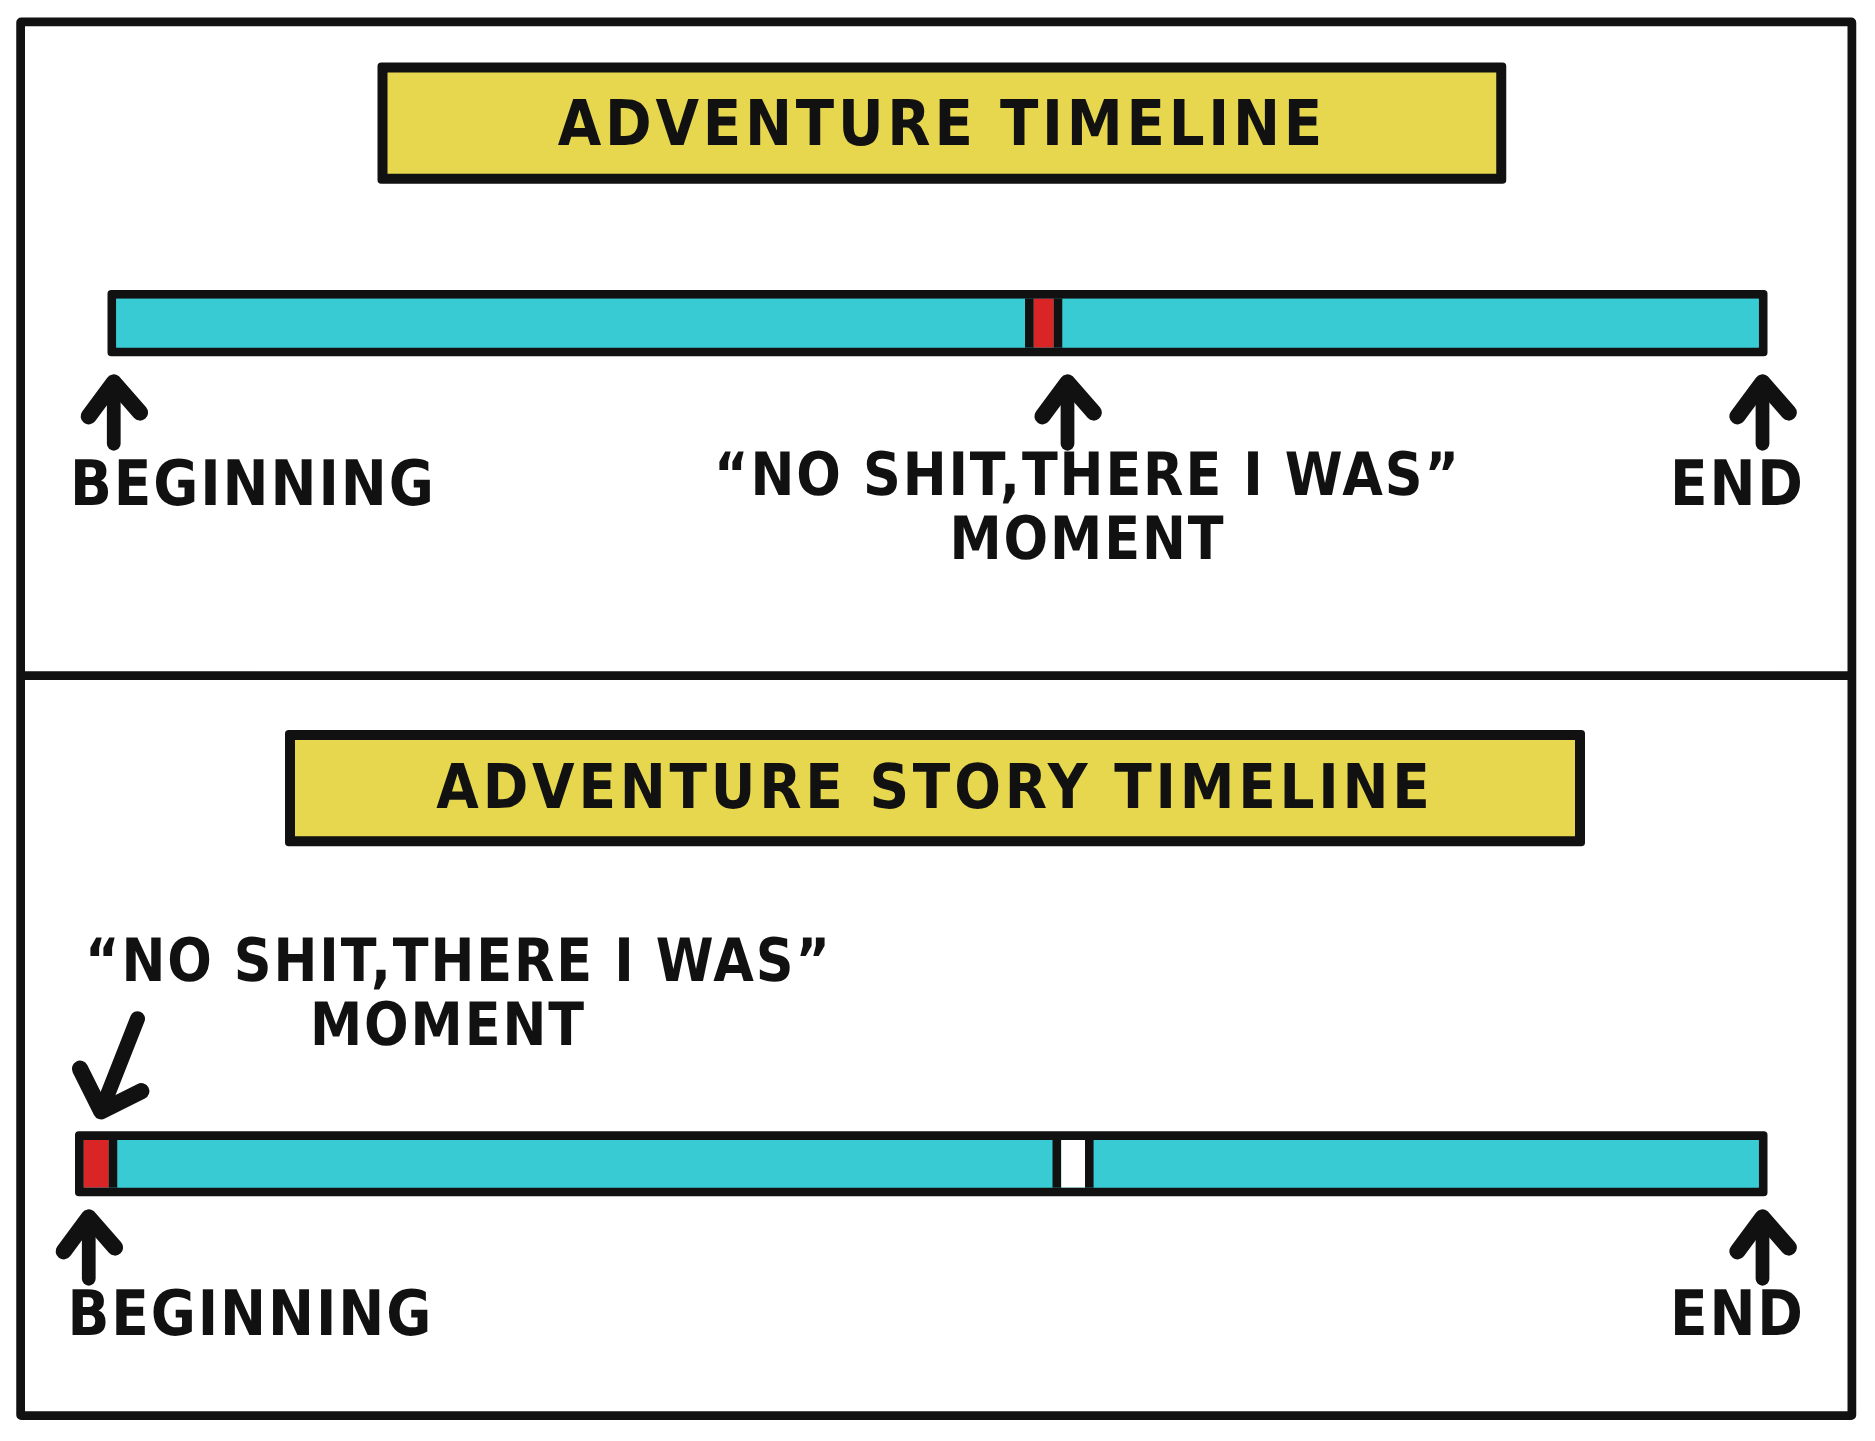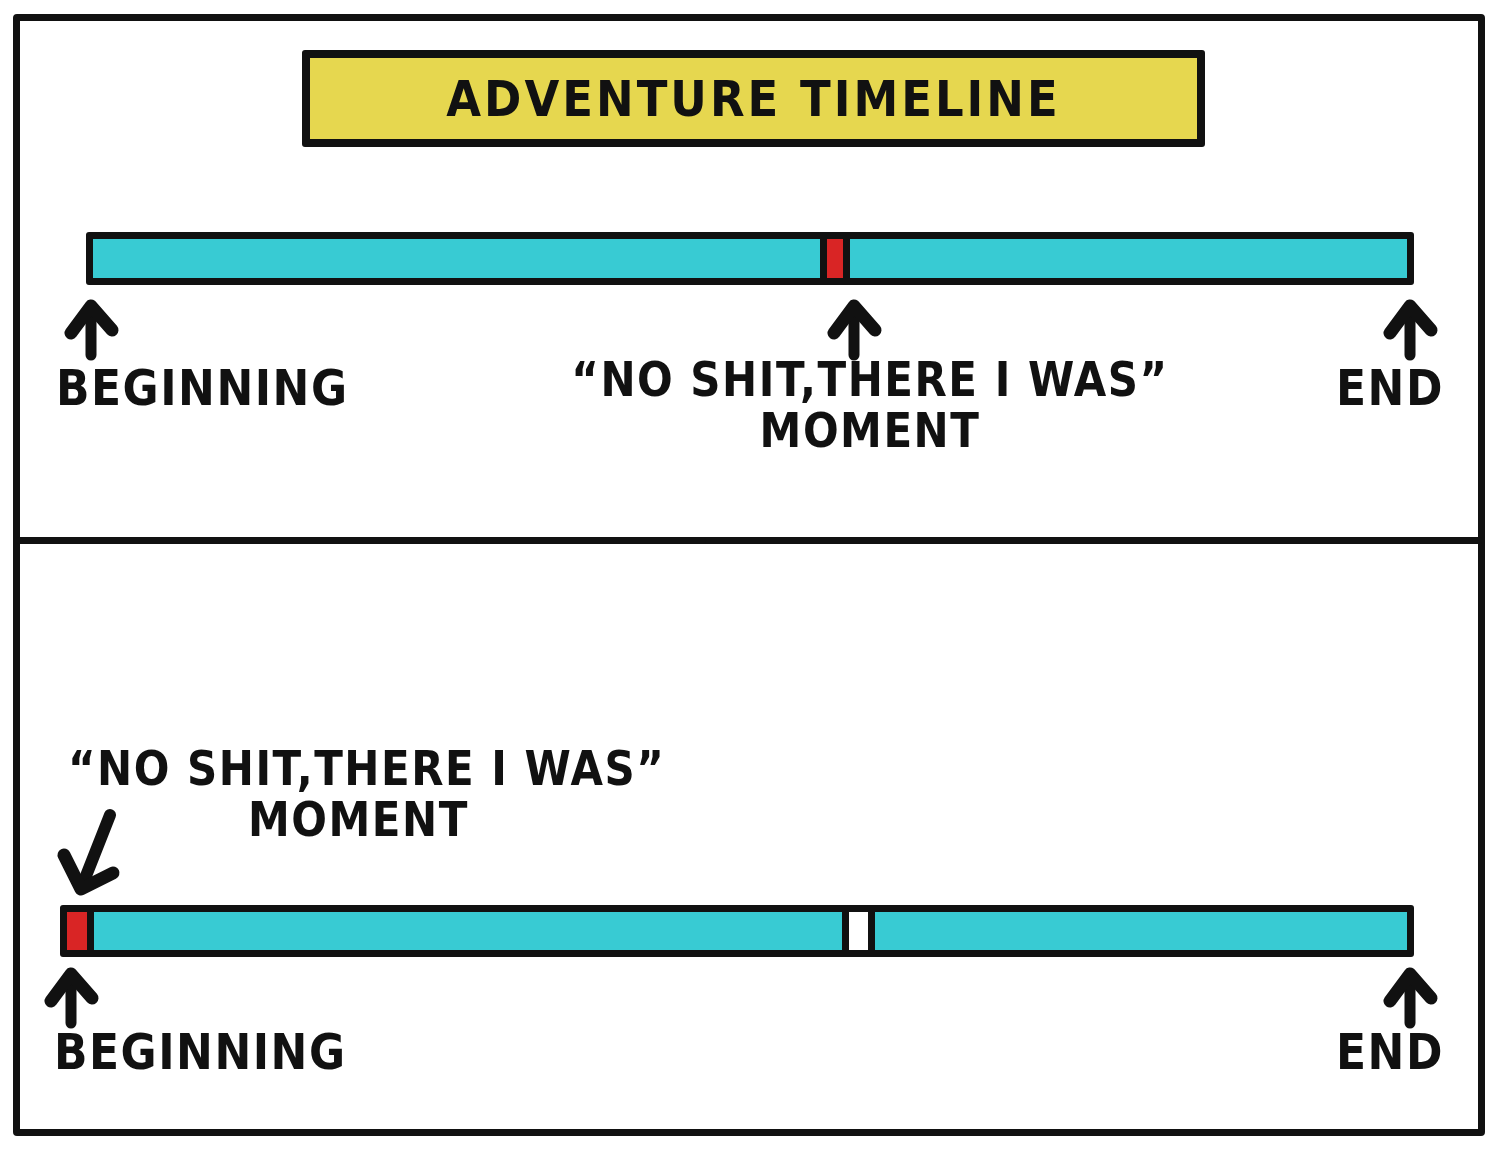--- a/index.html
+++ b/index.html
@@ -167,20 +167,23 @@
 
   <div class="hand lbl-beginning" id="label-beginning-1">BEGINNING</div>
 
   <div class="hand center" id="label-quote-1">
     <div class="quote-line1">“NO SHIT,THERE I WAS”</div>
     <div class="quote-line2">MOMENT</div>
   </div>
 
   <div class="hand lbl-end" id="label-end-1">END</div>
 
+  <div class="banner" id="banner2">
+    <span class="banner-text">ADVENTURE STORY TIMELINE</span>
+  </div>
 
   <div class="hand" id="label-quote-2">
     <div class="quote-line1">“NO SHIT,THERE I WAS”</div>
     <div class="quote-line2" style="padding-left:180px;">MOMENT</div>
   </div>
 
   <div class="arrow" style="left:58px; top:805px;">
     <svg width="70" height="100" viewBox="0 0 70 100">
       <path d="M52 10 L26 76" stroke="#111" stroke-width="12" stroke-linecap="round" fill="none"></path>
       <path d="M6 50 L23 84 L55 68" stroke="#111" stroke-width="13" stroke-linecap="round" stroke-linejoin="round" fill="none"></path>

